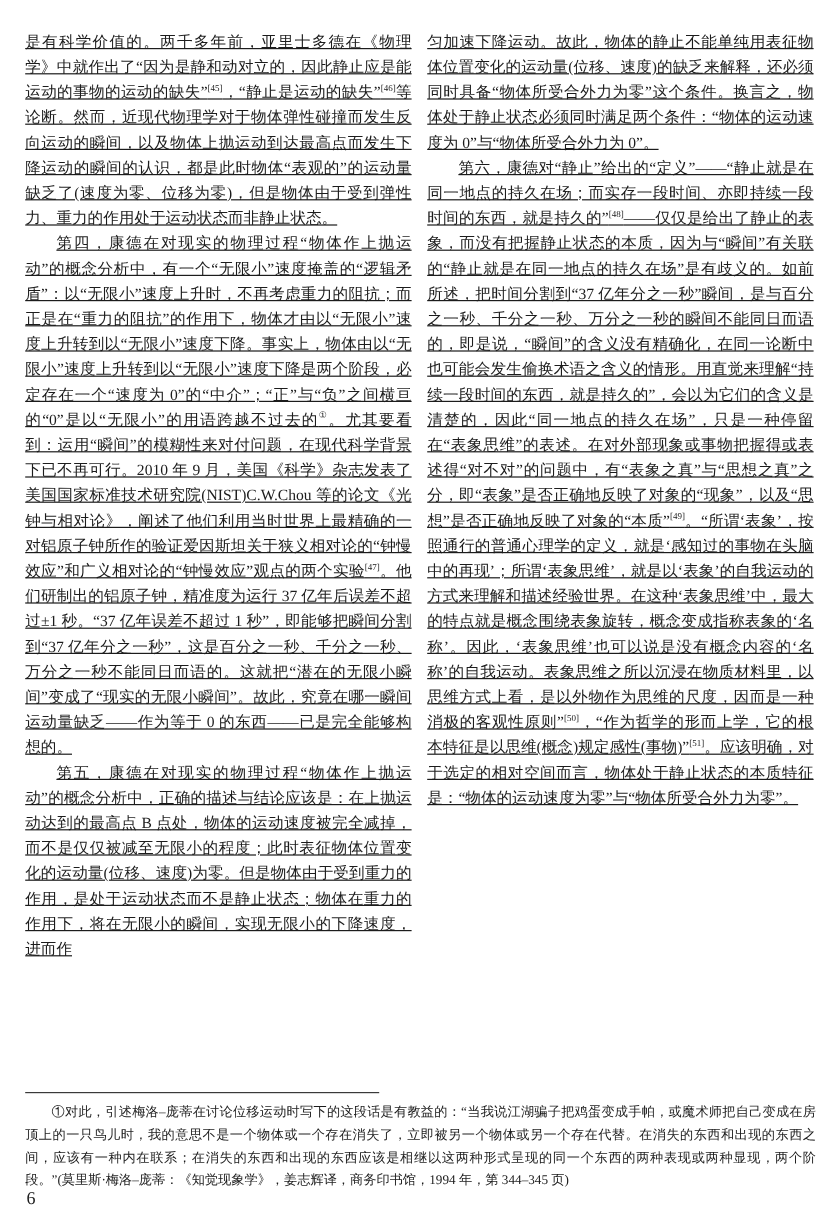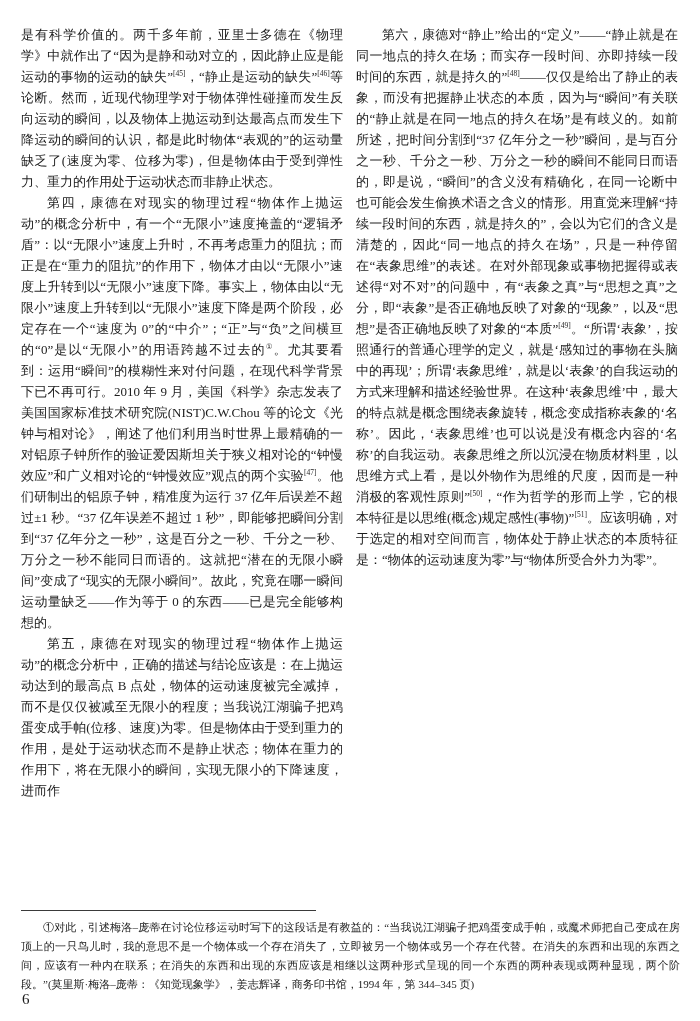--- a/index.html
+++ b/index.html
@@ -26,20 +26,21 @@
   }
   .col {
     width: 322px;
     font-size: 13px;
     line-height: 21px;
     text-align: justify;
   }
   .col p {
     margin: 0;
     padding: 0;
+    text-decoration: underline;
   }
   .col p.indent {
     text-indent: 2em;
   }
   sup.cite {
     font-size: 7.5px;
     line-height: 0;
     vertical-align: super;
   }
   .footnote-rule {
@@ -75,23 +76,24 @@
   }
 </style>
 </head>
 <body>
 
 <div class="page">
   <div class="columns">
     <div class="col">
         <p>是有科学价值的。两千多年前，亚里士多德在《物理学》中就作出了“因为是静和动对立的，因此静止应是能运动的事物的运动的缺失”<sup class="cite">[45]</sup>，“静止是运动的缺失”<sup class="cite">[46]</sup>等论断。然而，近现代物理学对于物体弹性碰撞而发生反向运动的瞬间，以及物体上抛运动到达最高点而发生下降运动的瞬间的认识，都是此时物体“表观的”的运动量缺乏了(速度为零、位移为零)，但是物体由于受到弹性力、重力的作用处于运动状态而非静止状态。</p>
         <p class="indent">第四，康德在对现实的物理过程“物体作上抛运动”的概念分析中，有一个“无限小”速度掩盖的“逻辑矛盾”：以“无限小”速度上升时，不再考虑重力的阻抗；而正是在“重力的阻抗”的作用下，物体才由以“无限小”速度上升转到以“无限小”速度下降。事实上，物体由以“无限小”速度上升转到以“无限小”速度下降是两个阶段，必定存在一个“速度为 0”的“中介”；“正”与“负”之间横亘的“0”是以“无限小”的用语跨越不过去的<sup class="cite">①</sup>。尤其要看到：运用“瞬间”的模糊性来对付问题，在现代科学背景下已不再可行。2010 年 9 月，美国《科学》杂志发表了美国国家标准技术研究院(NIST)C.W.Chou 等的论文《光钟与相对论》，阐述了他们利用当时世界上最精确的一对铝原子钟所作的验证爱因斯坦关于狭义相对论的“钟慢效应”和广义相对论的“钟慢效应”观点的两个实验<sup class="cite">[47]</sup>。他们研制出的铝原子钟，精准度为运行 37 亿年后误差不超过±1 秒。“37 亿年误差不超过 1 秒”，即能够把瞬间分割到“37 亿年分之一秒”，这是百分之一秒、千分之一秒、万分之一秒不能同日而语的。这就把“潜在的无限小瞬间”变成了“现实的无限小瞬间”。故此，究竟在哪一瞬间运动量缺乏——作为等于 0 的东西——已是完全能够构想的。</p>
-        <p class="indent">第五，康德在对现实的物理过程“物体作上抛运动”的概念分析中，正确的描述与结论应该是：在上抛运动达到的最高点 B 点处，物体的运动速度被完全减掉，而不是仅仅被减至无限小的程度；当我说江湖骗子把鸡蛋变成手帕(位移、速度)为零。但是物体由于受到重力的作用，是处于运动状态而不是静止状态；物体在重力的作用下，将在无限小的瞬间，实现无限小的下降速度，进而作</p>
+        <p class="indent">第五，康德在对现实的物理过程“物体作上抛运动”的概念分析中，正确的描述与结论应该是：在上抛运动达到的最高点 B 点处，物体的运动速度被完全减掉，而不是仅仅被减至无限小的程度；此时表征物体位置变化的运动量(位移、速度)为零。但是物体由于受到重力的作用，是处于运动状态而不是静止状态；物体在重力的作用下，将在无限小的瞬间，实现无限小的下降速度，进而作</p>
       </div>
     <div class="col">
+        <p>匀加速下降运动。故此，物体的静止不能单纯用表征物体位置变化的运动量(位移、速度)的缺乏来解释，还必须同时具备“物体所受合外力为零”这个条件。换言之，物体处于静止状态必须同时满足两个条件：“物体的运动速度为 0”与“物体所受合外力为 0”。</p>
         <p class="indent">第六，康德对“静止”给出的“定义”——“静止就是在同一地点的持久在场；而实存一段时间、亦即持续一段时间的东西，就是持久的”<sup class="cite">[48]</sup>——仅仅是给出了静止的表象，而没有把握静止状态的本质，因为与“瞬间”有关联的“静止就是在同一地点的持久在场”是有歧义的。如前所述，把时间分割到“37 亿年分之一秒”瞬间，是与百分之一秒、千分之一秒、万分之一秒的瞬间不能同日而语的，即是说，“瞬间”的含义没有精确化，在同一论断中也可能会发生偷换术语之含义的情形。用直觉来理解“持续一段时间的东西，就是持久的”，会以为它们的含义是清楚的，因此“同一地点的持久在场”，只是一种停留在“表象思维”的表述。在对外部现象或事物把握得或表述得“对不对”的问题中，有“表象之真”与“思想之真”之分，即“表象”是否正确地反映了对象的“现象”，以及“思想”是否正确地反映了对象的“本质”<sup class="cite">[49]</sup>。“所谓‘表象’，按照通行的普通心理学的定义，就是‘感知过的事物在头脑中的再现’；所谓‘表象思维’，就是以‘表象’的自我运动的方式来理解和描述经验世界。在这种‘表象思维’中，最大的特点就是概念围绕表象旋转，概念变成指称表象的‘名称’。因此，‘表象思维’也可以说是没有概念内容的‘名称’的自我运动。表象思维之所以沉浸在物质材料里，以思维方式上看，是以外物作为思维的尺度，因而是一种消极的客观性原则”<sup class="cite">[50]</sup>，“作为哲学的形而上学，它的根本特征是以思维(概念)规定感性(事物)”<sup class="cite">[51]</sup>。应该明确，对于选定的相对空间而言，物体处于静止状态的本质特征是：“物体的运动速度为零”与“物体所受合外力为零”。</p>
       </div>
   </div>
   <div class="footnote-rule"></div>
   <div class="footnote">
       <p class="indent">①对此，引述梅洛–庞蒂在讨论位移运动时写下的这段话是有教益的：“当我说江湖骗子把鸡蛋变成手帕，或魔术师把自己变成在房顶上的一只鸟儿时，我的意思不是一个物体或一个存在消失了，立即被另一个物体或另一个存在代替。在消失的东西和出现的东西之间，应该有一种内在联系；在消失的东西和出现的东西应该是相继以这两种形式呈现的同一个东西的两种表现或两种显现，两个阶段。”(莫里斯·梅洛–庞蒂：《知觉现象学》，姜志辉译，商务印书馆，1994 年，第 344–345 页)</p>
     </div>
   <div class="page-number">6</div>
 </div>
 

